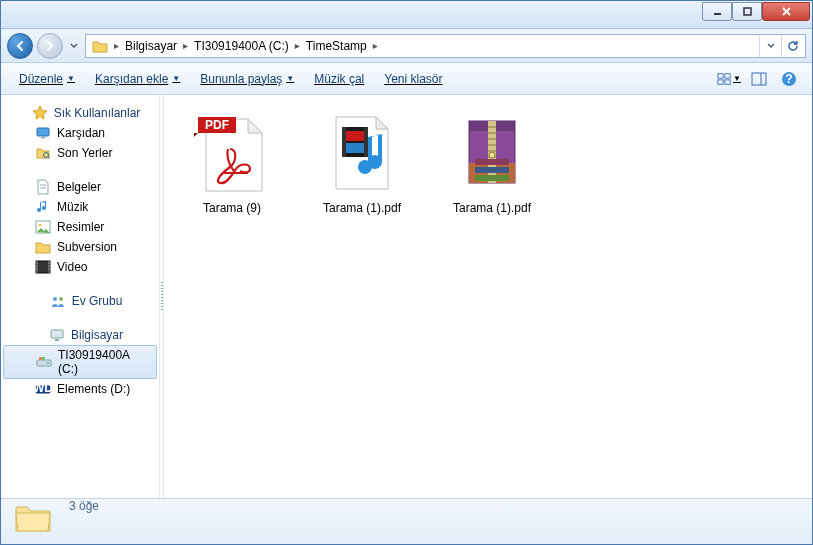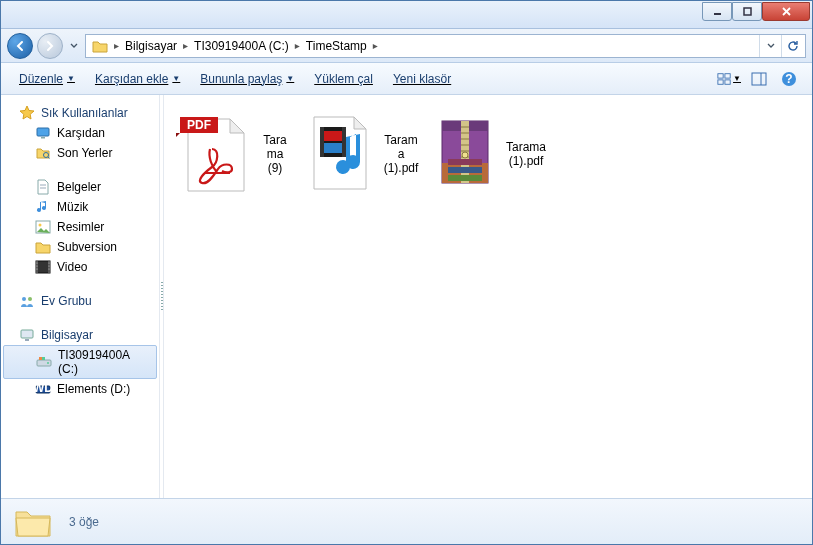--- a/index.html
+++ b/index.html
@@ -39,33 +39,33 @@
 .tbicon .drop { font-size: 8px; margin-left: 2px; }
 
 
 .body { flex: 1; display: flex; background: #fff; overflow: hidden; }
 
 
 .sidebar { width: 158px; background: #fff; padding: 8px 0; overflow-y: auto; position: relative; }
 .splitter { width: 5px; background: #fff; border-left: 1px solid #e4e9f0; border-right: 1px solid #e4e9f0; cursor: ew-resize; position: relative; }
 .splitter::after { content: ""; position: absolute; top: 50%; left: 1px; width: 2px; height: 30px; background: repeating-linear-gradient(#8aa 0 1px, transparent 1px 3px); transform: translateY(-50%); }
 .sbgroup { margin-bottom: 14px; }
-.sbhead { display: flex; align-items: center; gap: 6px; padding: 2px 6px 2px 18px; color: #1a3e6e; }
+.sbhead { display: flex; align-items: center; gap: 6px; padding: 2px 6px 2px 18px; color: #1a3e6e; justify-content: center; }
 .sbitem { display: flex; align-items: center; gap: 6px; padding: 2px 6px 2px 34px; color: #000; }
 .sbitem.selected { background: linear-gradient(#e8f0fb, #d5e5f8); border: 1px solid #a6c4e8; border-radius: 2px; margin: 0 2px; padding-left: 32px; }
 .ico { width: 16px; height: 16px; display: inline-flex; align-items: center; justify-content: center; flex-shrink: 0; }
 
 
 .content { flex: 1; padding: 12px 8px; display: flex; align-items: flex-start; gap: 10px; }
-.fileitem { width: 120px; display: flex; flex-direction: row; align-items: center; gap: 6px; padding: 6px 2px; }
+.fileitem { width: 120px; display: flex; flex-direction: column; align-items: center; gap: 6px; padding: 6px 2px; }
 .fileicon { width: 80px; height: 82px; display: flex; align-items: center; justify-content: center; position: relative; }
 .filename { text-align: center; color: #000; word-break: break-word; }
 
 
-.statusbar { height: 46px; background: linear-gradient(#f2f7fd, #e3edf8); border-top: 1px solid #c3d4e8; display: flex; align-items: center; padding: 0 12px; gap: 16px; }
+.statusbar { height: 46px; background: linear-gradient(#f2f7fd, #e3edf8); border-top: 1px solid #c3d4e8; display: flex; padding: 0 12px; gap: 16px; }
 .statfolder { width: 40px; height: 36px; }
 .stattext { color: #4a6a8f; }
 
 
 svg { display: block; }
 .folder-icon-sm svg { width: 16px; height: 14px; }
 </style>
 </head>
 <body>
 
@@ -145,21 +145,21 @@
       </div>
     <div class="tbitem">
         <span>Karşıdan ekle</span>
         <span class="drop">▼</span>
       </div>
     <div class="tbitem">
         <span>Bununla paylaş</span>
         <span class="drop">▼</span>
       </div>
     <div class="tbitem">
-        <span>Yüklem çal</span>
+        <span>Müzik çal</span>
       </div>
     <div class="tbitem">
         <span>Yeni klasör</span>
       </div>
     <div class="tbspacer"></div>
     <div class="tbicon">
       <svg width="16" height="14" viewBox="0 0 16 14">
           <rect x="1" y="1" width="6" height="5" fill="none" stroke="#3a6fb0"></rect>
           <rect x="9" y="1" width="6" height="5" fill="none" stroke="#3a6fb0"></rect>
           <rect x="1" y="8" width="6" height="5" fill="none" stroke="#3a6fb0"></rect>

